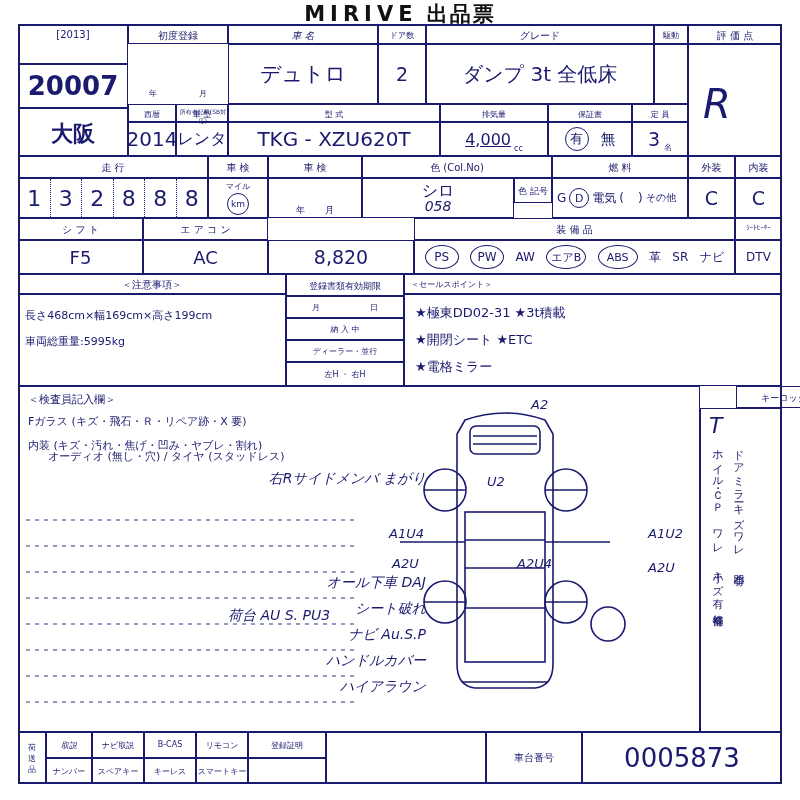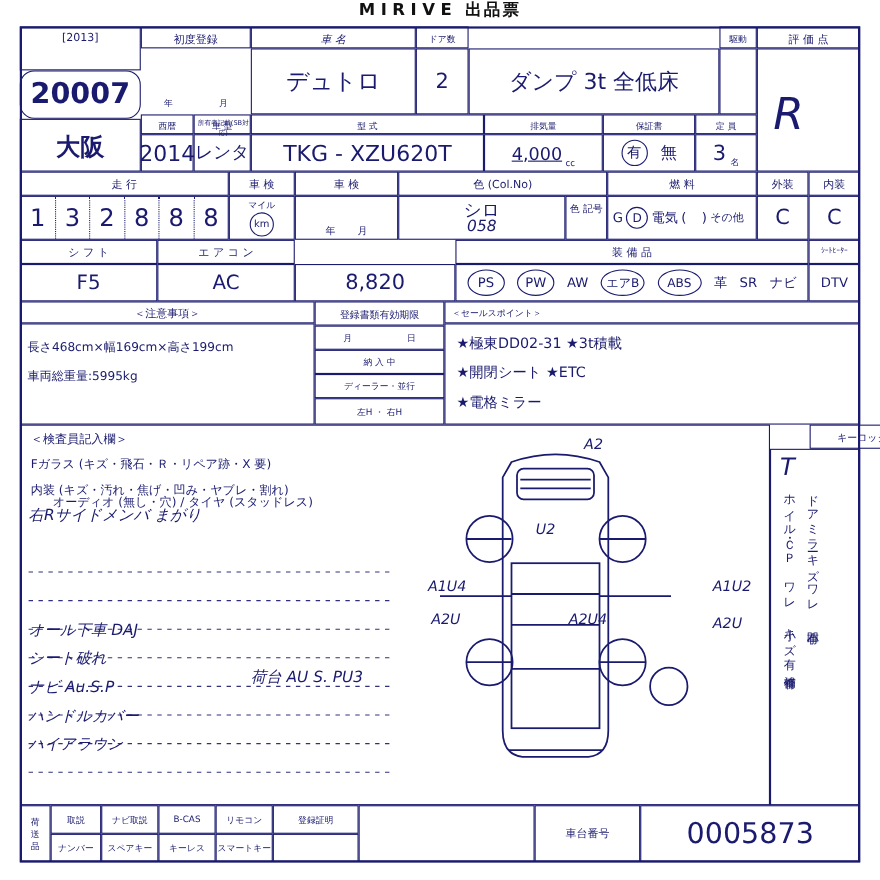--- a/index.html
+++ b/index.html
@@ -7,21 +7,21 @@
     width:800px;height:800px;
     background:#fff;
     font-family:"DejaVu Sans","Liberation Sans",sans-serif;
     color:#1a1a6e;
     position:relative;
     overflow:hidden;
   }
   .sheet{position:absolute;left:0;top:0;width:800px;height:800px;}
   .ttl{
     position:absolute;left:0;top:0;width:800px;height:22px;
-    text-align:center;font-size:15px;letter-spacing:2px;color:#111;
+    text-align:center;font-size:21px;letter-spacing:2px;color:#111;
     font-weight:bold;
   }
   .ttl .mv{letter-spacing:5px;}
   .frame{
     position:absolute;left:18px;top:24px;width:764px;height:760px;
     border:2px solid #1a1a6e;
     box-sizing:border-box;
   }
   .cell{position:absolute;box-sizing:border-box;border:1px solid #1a1a6e;}
   .nb{border:none;}
@@ -55,21 +55,21 @@
   <div class="ttl">
     <span class="mv">MIRIVE</span>
     <span>出品票</span>
   </div>
 
   <div class="frame"></div>
 
   <div class="cell" style="left:18px;top:24px;width:110px;height:40px;">
     <div class="lbl" style="padding-top:4px;">[2013]</div>
   </div>
-  <div class="cell" style="left:18px;top:64px;width:110px;height:44px;border-radius:13px;">
+  <div class="cell" style="left:18px;top:64px;width:110px;height:44px;">
     <div class="valbig" style="padding-top:6px;font-size:26px;">20007</div>
   </div>
   <div class="cell" style="left:18px;top:108px;width:110px;height:48px;">
     <div class="valbig" style="padding-top:10px;font-size:22px;">大阪</div>
   </div>
 
   <div class="cell" style="left:128px;top:24px;width:100px;height:20px;">
     <div class="lbl" style="padding-top:4px;">初度登録</div>
   </div>
   <div class="cell nb" style="left:128px;top:88px;width:100px;height:16px;">
@@ -86,20 +86,23 @@
     <div class="val ctr" style="height:100%;font-size:21px;">デュトロ</div>
   </div>
 
   <div class="cell" style="left:378px;top:24px;width:48px;height:20px;">
     <div class="lblsm" style="padding-top:5px;">ドア数</div>
   </div>
   <div class="cell" style="left:378px;top:44px;width:48px;height:60px;">
     <div class="val ctr" style="height:100%;">2</div>
   </div>
 
+  <div class="cell" style="left:426px;top:24px;width:228px;height:20px;">
+    <div class="lbl" style="padding-top:4px;">グレード</div>
+  </div>
   <div class="cell" style="left:426px;top:44px;width:228px;height:60px;">
     <div class="val ctr" style="height:100%;font-size:20px;">ダンプ 3t 全低床</div>
   </div>
 
   <div class="cell" style="left:654px;top:24px;width:34px;height:20px;">
     <div class="lblsm" style="padding-top:5px;">駆動</div>
   </div>
   <div class="cell" style="left:654px;top:44px;width:34px;height:60px;">
     <div class="val ctr" style="height:100%;font-size:14px;"></div>
   </div>
@@ -206,21 +209,21 @@
       <span style="width:20px;"></span>
       <span class="lblsm" style="font-size:9px;">月</span>
     </div>
   </div>
   <div class="cell" style="left:362px;top:178px;width:152px;height:40px;">
     <div class="col" style="height:100%;justify-content:center;align-items:center;">
       <span class="val" style="font-size:16px;line-height:15px;">シロ</span>
       <span class="scrawl" style="font-size:14px;line-height:16px;">058</span>
     </div>
   </div>
-  <div class="cell" style="left:514px;top:178px;width:38px;height:40px;">
+  <div class="cell" style="left:514px;top:178px;width:38px;height:25px;">
     <div class="lblsm" style="padding-top:7px;font-size:9px;line-height:11px;">色 記号</div>
   </div>
   <div class="cell" style="left:552px;top:178px;width:136px;height:40px;">
     <div style="display:flex;align-items:center;height:100%;padding-left:4px;font-size:12px;gap:3px;">
       <span>G</span>
       <span class="circ" style="width:18px;height:18px;font-size:11px;">D</span>
       <span>電気</span>
       <span>(</span>
       <span style="width:8px;"></span>
       <span>)</span>
@@ -312,21 +315,21 @@
     </div>
   </div>
 
   <div class="cell" style="left:18px;top:386px;width:682px;height:346px;"></div>
 
   <div class="insp" style="position:absolute;left:28px;top:392px;">＜検査員記入欄＞</div>
   <div class="insp" style="position:absolute;left:28px;top:414px;">Fガラス (キズ・飛石・Ｒ・リペア跡・X 要)</div>
   <div class="insp" style="position:absolute;left:28px;top:438px;">内装 (キズ・汚れ・焦げ・凹み・ヤブレ・割れ)</div>
   <div class="insp" style="position:absolute;left:28px;top:449px;margin-left:20px;">オーディオ (無し・穴) / タイヤ (スタッドレス)</div>
 
-  <div style="position:absolute;left:26px;top:460px;width:400px;">
+  <div style="position:absolute;left:26px;top:470px;width:400px;text-align:right;">
     <div class="scrawl" style="height:26px;">右Rサイドメンバ まがり</div>
     <div class="scrawl" style="height:26px;"></div>
     <div class="scrawl" style="height:26px;"></div>
     <div class="scrawl" style="height:26px;"></div>
     <div class="scrawl" style="height:26px;">オール下車 DAJ</div>
     <div class="scrawl" style="height:26px;">シート破れ</div>
     <div class="scrawl" style="height:26px;">ナビ Au.S.P</div>
     <div class="scrawl" style="height:26px;">ハンドルカバー</div>
     <div class="scrawl" style="height:26px;">ハイアラウン</div>
   </div>
@@ -398,21 +401,21 @@
   </div>
 
   <div class="cell" style="left:18px;top:732px;width:28px;height:52px;">
     <div style="display:flex;flex-direction:column;align-items:center;justify-content:center;height:100%;font-size:8px;line-height:11px;">
       <span>荷</span>
       <span>送</span>
       <span>品</span>
     </div>
   </div>
 
-  <div class="cell" style="left:46px;top:732px;width:46px;height:26px;">
+  <div class="cell" style="left:46px;top:732px;width:46px;height:26px;font-style:italic;">
     <div class="lblsm" style="padding-top:7px;font-size:8px;">取説</div>
   </div>
   <div class="cell" style="left:92px;top:732px;width:52px;height:26px;">
     <div class="lblsm" style="padding-top:7px;font-size:8px;">ナビ取説</div>
   </div>
   <div class="cell" style="left:144px;top:732px;width:52px;height:26px;">
     <div class="lblsm" style="padding-top:7px;font-size:8px;">B-CAS</div>
   </div>
   <div class="cell" style="left:196px;top:732px;width:52px;height:26px;">
     <div class="lblsm" style="padding-top:7px;font-size:8px;">リモコン</div>

